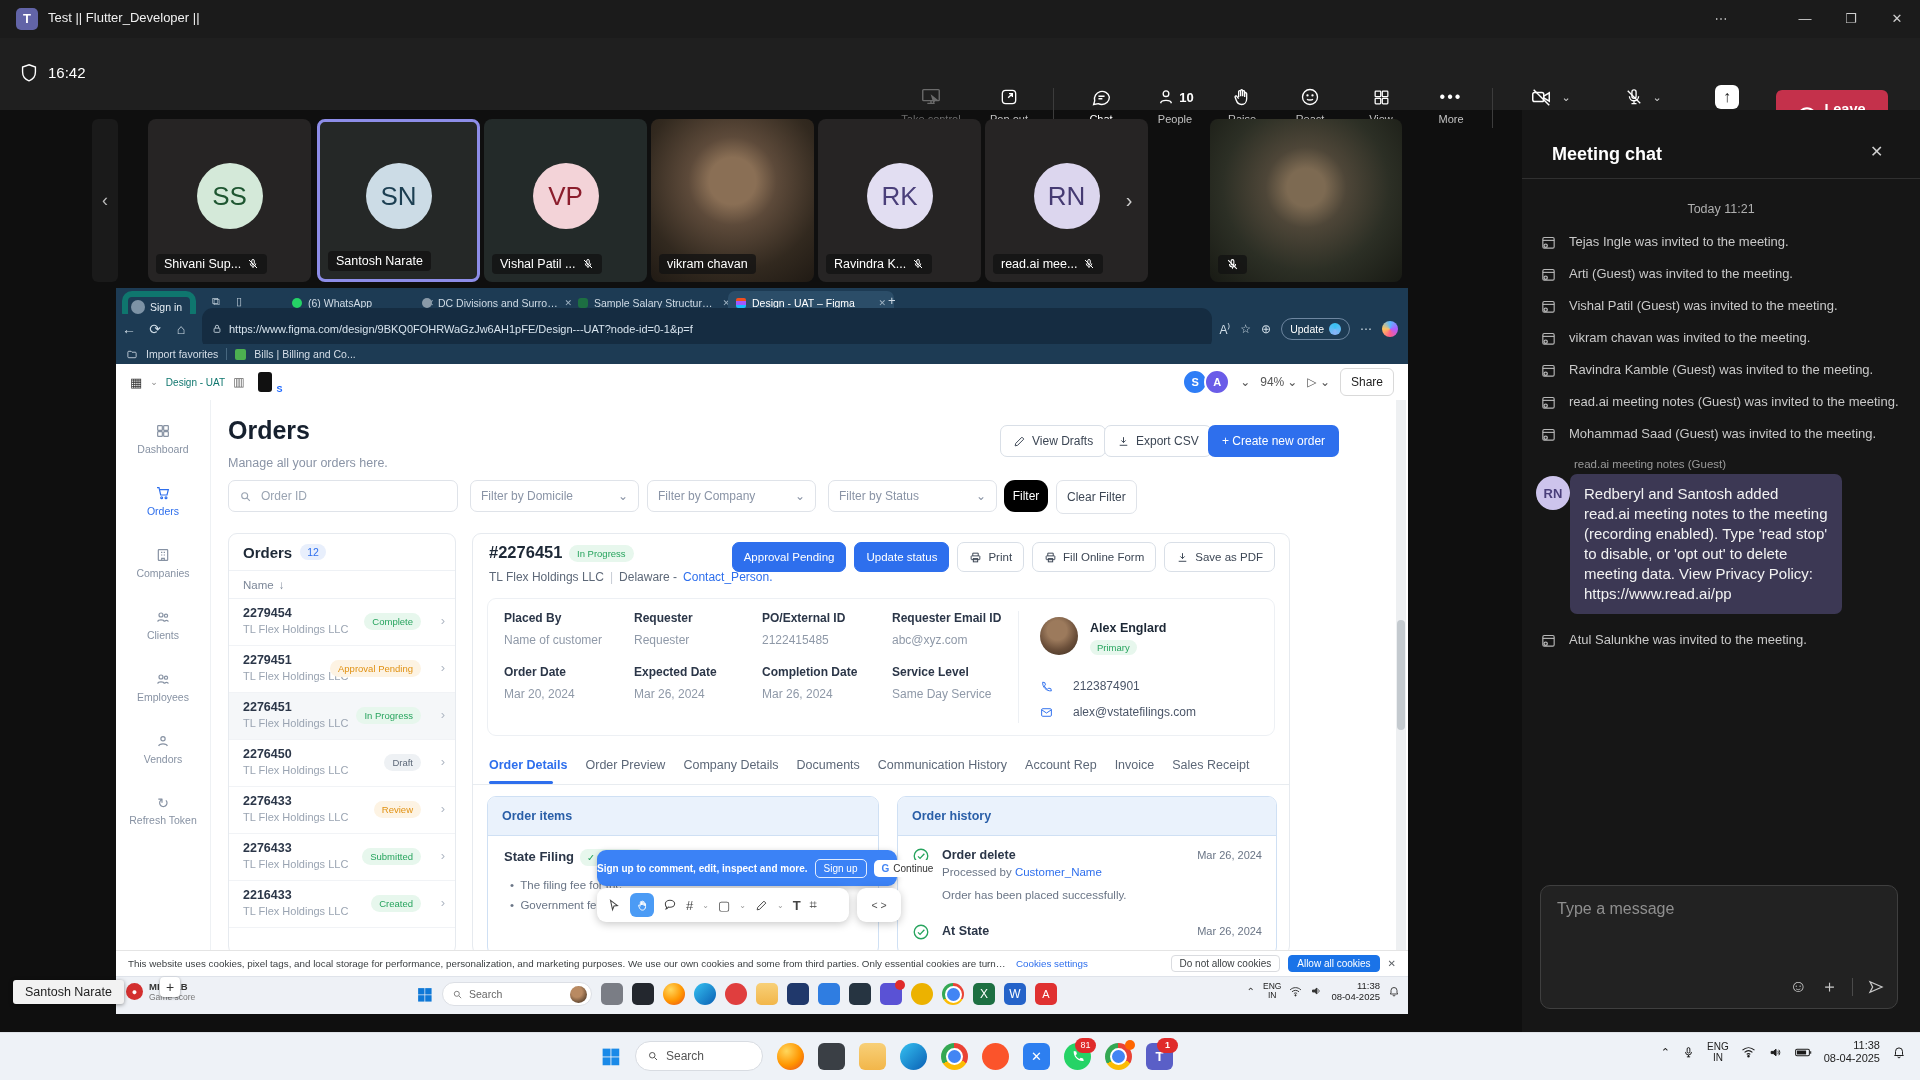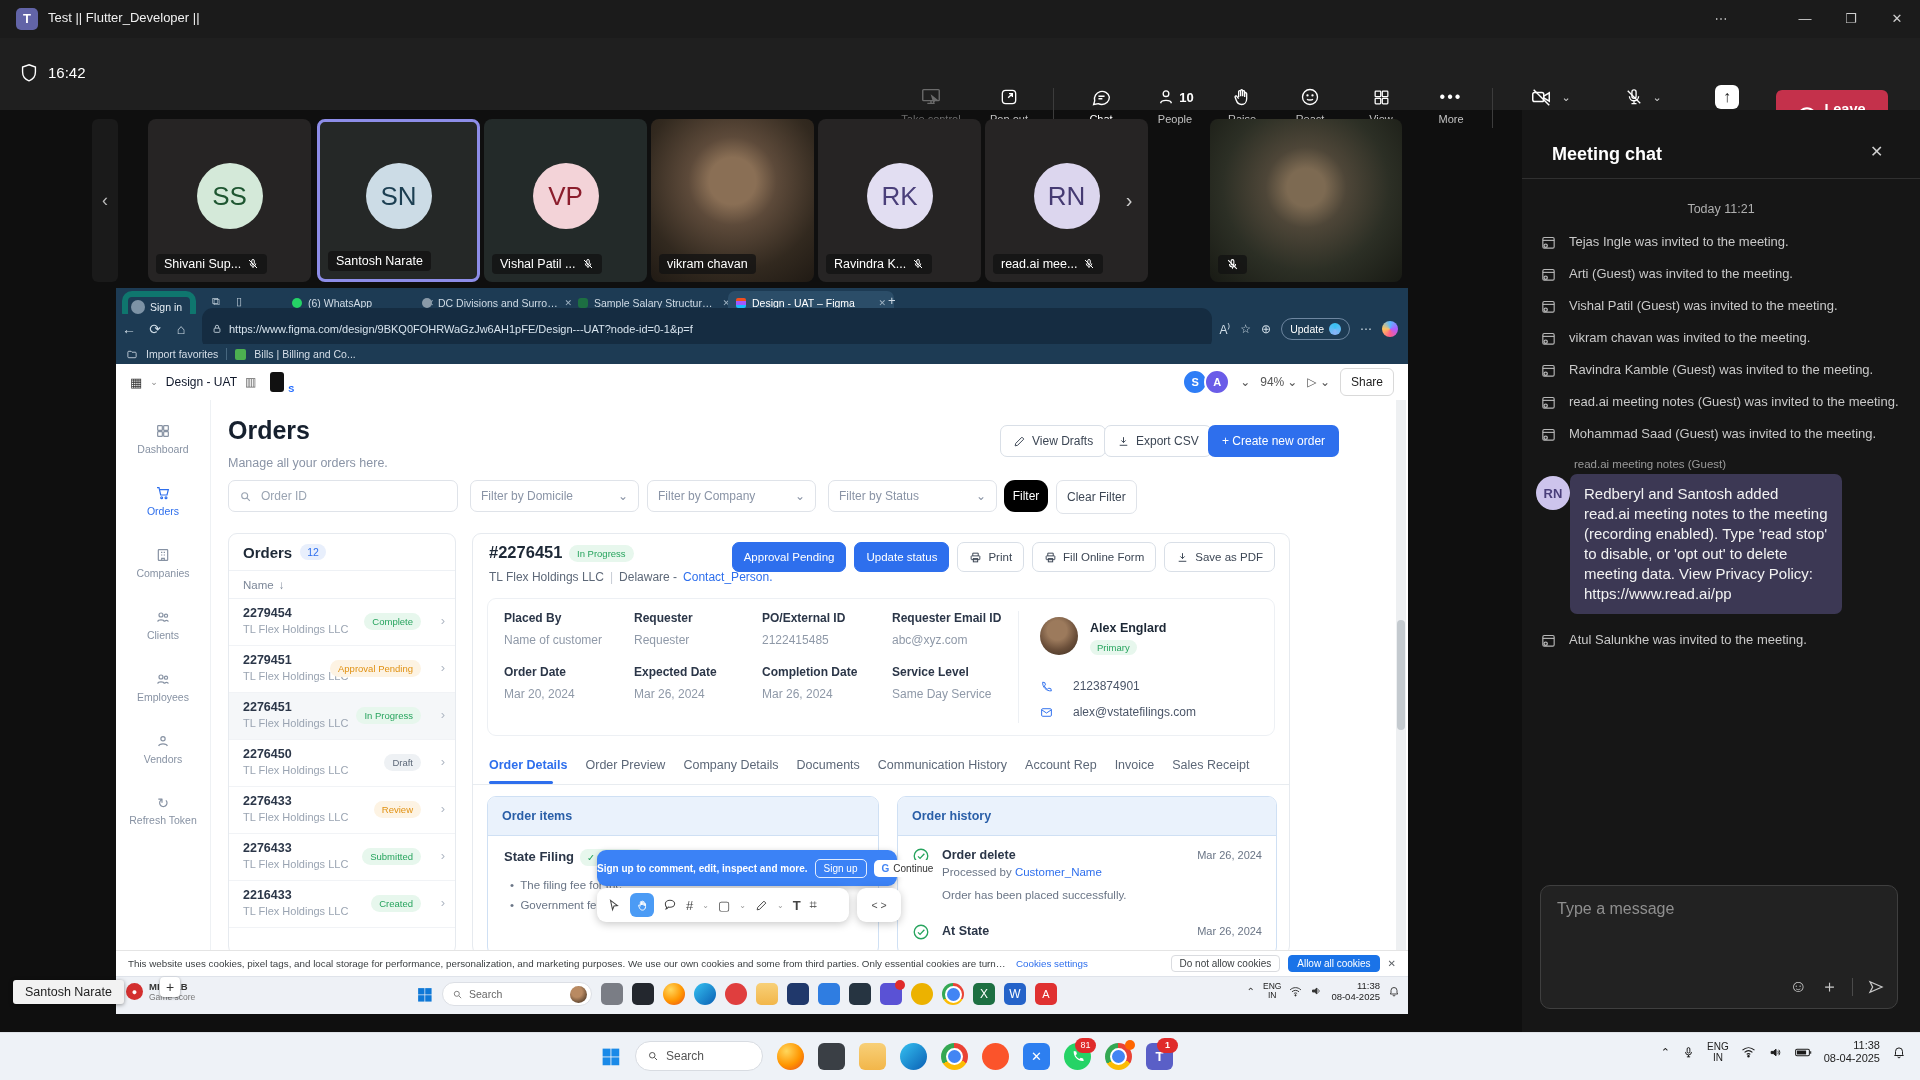--- a/index.html
+++ b/index.html
@@ -58,21 +58,21 @@
   #update-pill{border:1px solid #6d86a0;border-radius:11px;height:20px;padding:0 8px;display:flex;align-items:center;gap:5px;font-size:10.5px;color:#fff;}
   .copilot{width:16px;height:16px;border-radius:50%;background:conic-gradient(#59b8ff,#b05cff,#ff5c8a,#ffc25c,#59b8ff);}
   #bookbar{left:0;top:56px;width:1292px;height:20px;background:#1d3b54;display:flex;align-items:center;gap:8px;
            color:#d5dee8;font-size:10.5px;padding-left:10px;box-sizing:border-box;}
   .bdiv{width:1px;height:12px;background:#47677f;}
   .bmk-ic{width:11px;height:11px;border-radius:2px;background:#4caf50;}
 
   
   #figtop{left:0;top:76px;width:1292px;height:36px;background:#fff;border-bottom:1px solid #e8e8e8;display:flex;align-items:center;}
   .fig-left{display:flex;align-items:center;gap:8px;margin-left:14px;color:#333;}
-  #fig-title{font-size:12px;color:#0f172a;}
+  #fig-title{font-size:10px;color:#0f766e;}
   .fig-right{margin-left:auto;display:flex;align-items:center;gap:10px;margin-right:14px;}
   .favatar{width:22px;height:22px;border-radius:50%;color:#fff;font-size:11px;font-weight:bold;display:flex;align-items:center;justify-content:center;border:2px solid #fff;}
   #share-btn{border:1px solid #d9d9d9;border-radius:6px;height:26px;padding:0 10px;font-size:12px;color:#1e1e1e;display:flex;align-items:center;}
   .gray-sm{color:#555;font-size:12px;display:flex;align-items:center;gap:3px;}
 
   
   #appwrap{left:0;top:112px;width:1292px;height:562px;background:#fff;overflow:hidden;}
   #sidenav{position:absolute;left:0;top:20px;width:94px;display:flex;flex-direction:column;gap:24px;align-items:center;}
   .snav{width:86px;height:38px;display:flex;flex-direction:column;align-items:center;justify-content:center;gap:4px;
         color:#8792a3;font-size:10.5px;}

